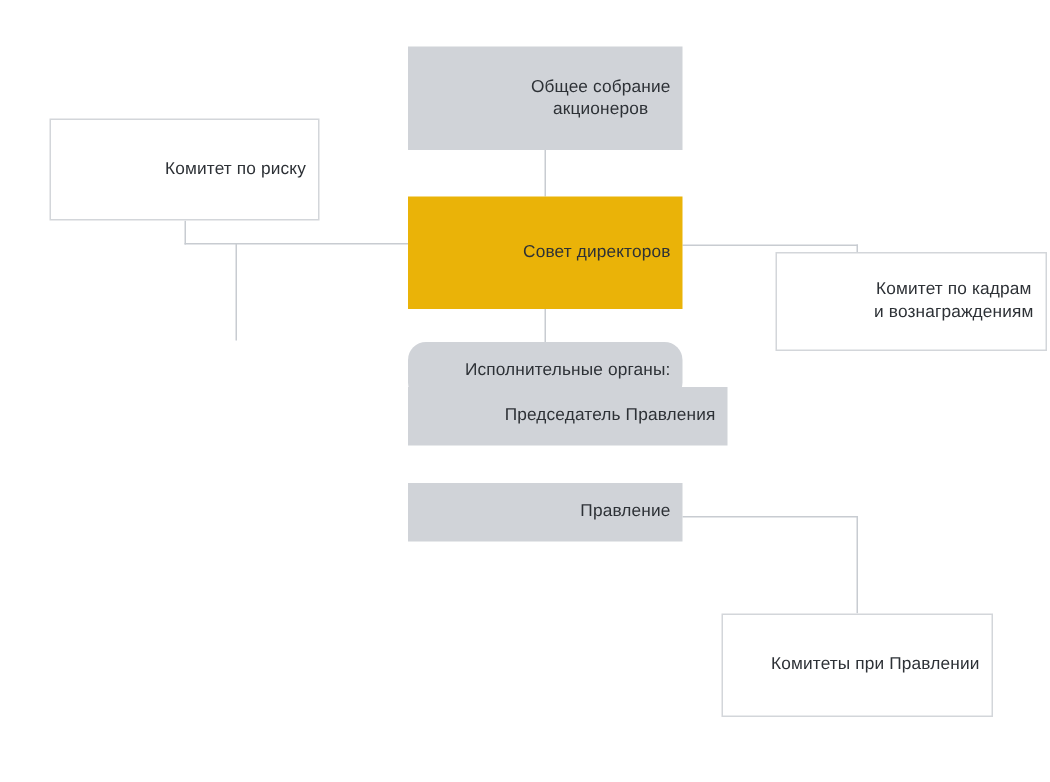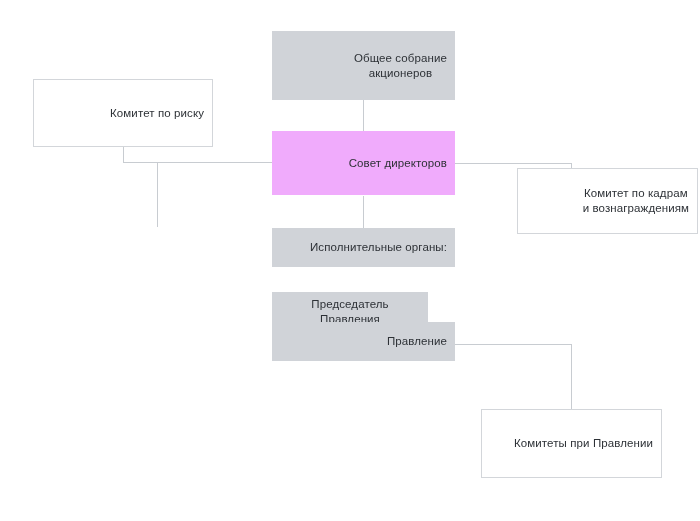--- a/index.html
+++ b/index.html
@@ -60,34 +60,34 @@
     <div class="edge v" style="left: 157px; top: 162px; height: 65px; background: rgb(200, 204, 209);"></div>
     <div class="edge h" style="left: 455px; top: 163px; width: 117px; background: rgb(200, 204, 209);"></div>
     <div class="edge v" style="left: 571px; top: 163px; height: 17px; background: rgb(200, 204, 209);"></div>
     <div class="edge v" style="left: 363px; top: 196px; height: 32px; background: rgb(200, 204, 209);"></div>
     <div class="edge h" style="left: 455px; top: 344px; width: 117px; background: rgb(200, 204, 209);"></div>
     <div class="edge v" style="left: 571px; top: 344px; height: 65px; background: rgb(200, 204, 209);"></div>
     <div class="node filled" style="left: 272px; top: 31px; width: 183px; height: 69px; background: rgb(208, 211, 216); color: rgb(45, 49, 54);">
       <span class="label">Общее собрание
 акционеров</span>
     </div>
-    <div class="node filled" style="left: 272px; top: 131px; width: 183px; height: 64px; background: #f0abfc; color: rgb(45, 49, 54);">
+    <div class="node filled" style="left: 272px; top: 131px; width: 183px; height: 75px; background: #eab308; color: rgb(45, 49, 54);">
       <span class="label">Совет директоров</span>
     </div>
     <div class="node outlined" style="left: 33px; top: 79px; width: 180px; height: 68px; border-color: rgb(211, 214, 218); color: rgb(45, 49, 54);">
       <span class="label">Комитет по риску</span>
     </div>
     <div class="node outlined" style="left: 481px; top: 168px; width: 181px; height: 66px; border-color: rgb(211, 214, 218); color: rgb(45, 49, 54); margin-left: 36px;">
       <span class="label">Комитет по кадрам
 и вознаграждениям</span>
     </div>
-    <div class="node filled" style="left: 272px; top: 228px; width: 183px; height: 39px; background: rgb(208, 211, 216); color: rgb(45, 49, 54);">
+    <div class="node filled" style="left: 272px; top: 228px; width: 183px; height: 39px; background: rgb(208, 211, 216); color: rgb(45, 49, 54); border-radius: 12px;">
       <span class="label">Исполнительные органы:</span>
     </div>
-    <div class="node filled" style="left: 272px; top: 292px; width: 156px; height: 39px; background: rgb(208, 211, 216); color: rgb(45, 49, 54);">
+    <div class="node filled" style="left: 272px; top: 258px; width: 213px; height: 39px; background: rgb(208, 211, 216); color: rgb(45, 49, 54);">
       <span class="label">Председатель Правления</span>
     </div>
     <div class="node outlined" style="left: 481px; top: 409px; width: 181px; height: 69px; border-color: rgb(211, 214, 218); color: rgb(45, 49, 54);">
       <span class="label">Комитеты при Правлении</span>
     </div>
     <div class="node filled" style="left: 272px; top: 322px; width: 183px; height: 39px; background: rgb(208, 211, 216); color: rgb(45, 49, 54);">
       <span class="label">Правление</span>
     </div>
   </div>
 

